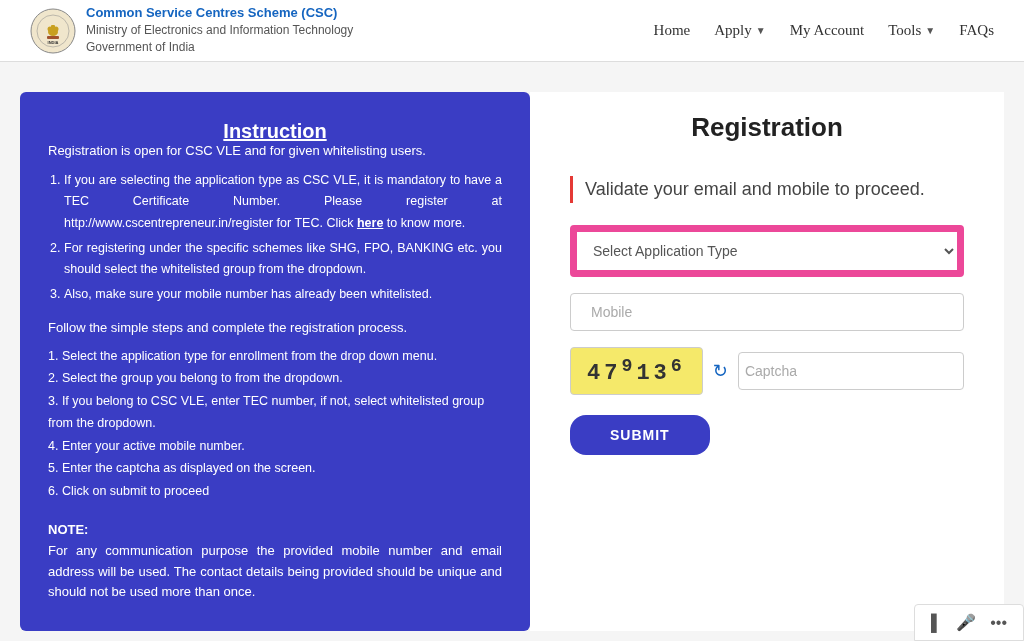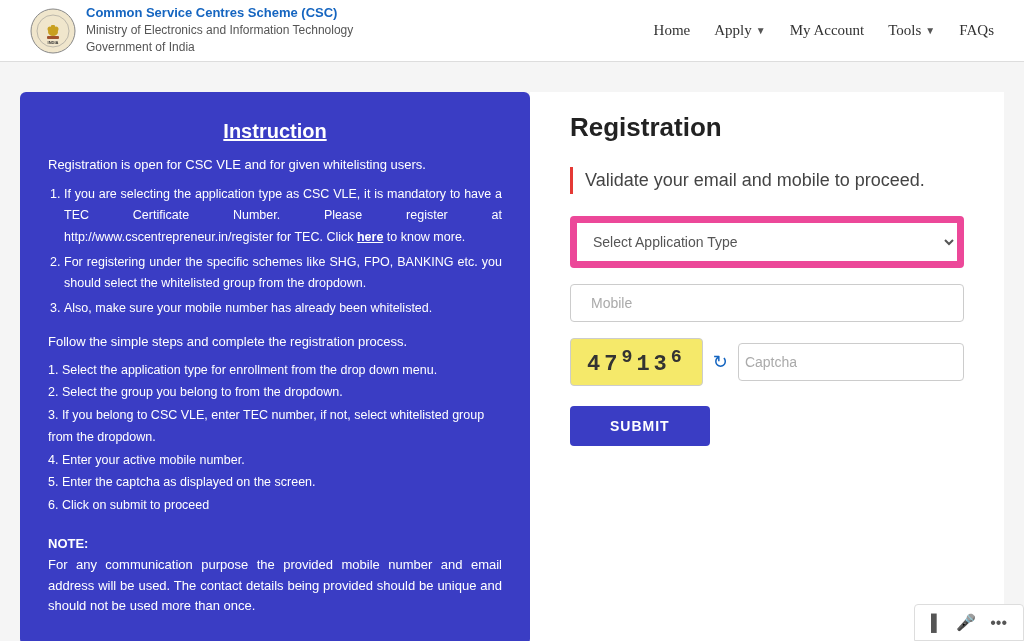--- a/index.html
+++ b/index.html
@@ -59,21 +59,20 @@
       color: #fff;
       border-radius: 6px;
       padding: 28px 28px 28px 28px;
       width: 510px;
       flex-shrink: 0;
     }
     .instruction-title {
       text-align: center;
       font-size: 20px;
       font-weight: bold;
-      margin-bottom: 14px;
       text-decoration: underline;
     }
     .instruction-intro {
       font-size: 13px;
       margin-bottom: 12px;
       text-align: justify;
     }
     .instruction-list {
       font-size: 12.5px;
       padding-left: 16px;
@@ -101,21 +100,22 @@
     
     .registration-panel {
       flex: 1;
       padding: 20px 40px;
       background: #fff;
     }
     .registration-title {
       font-size: 26px;
       font-weight: bold;
       color: #222;
-      margin-bottom: 24px;
+      margin-bottom: 33px;
+      text-align: center;
     }
     .validate-notice {
       border-left: 3px solid #e53935;
       padding-left: 12px;
       color: #444;
       font-size: 18px;
       margin-bottom: 22px;
       line-height: 1.5;
     }
     .form-group { margin-bottom: 16px; }
@@ -167,21 +167,21 @@
       padding: 10px 6px;
       border: 1px solid #ccc;
       border-radius: 4px;
       font-size: 14px;
     }
     .captcha-input::placeholder { color: #aaa; }
     .submit-btn {
       background: #3a3dc4;
       color: #fff;
       border: none;
-      border-radius: 4px;
+      border-radius: 16px;
       padding: 12px 40px;
       font-size: 14px;
       font-weight: bold;
       letter-spacing: 1px;
       cursor: pointer;
       display: block;
     }
 
     
     .bottom-bar {

